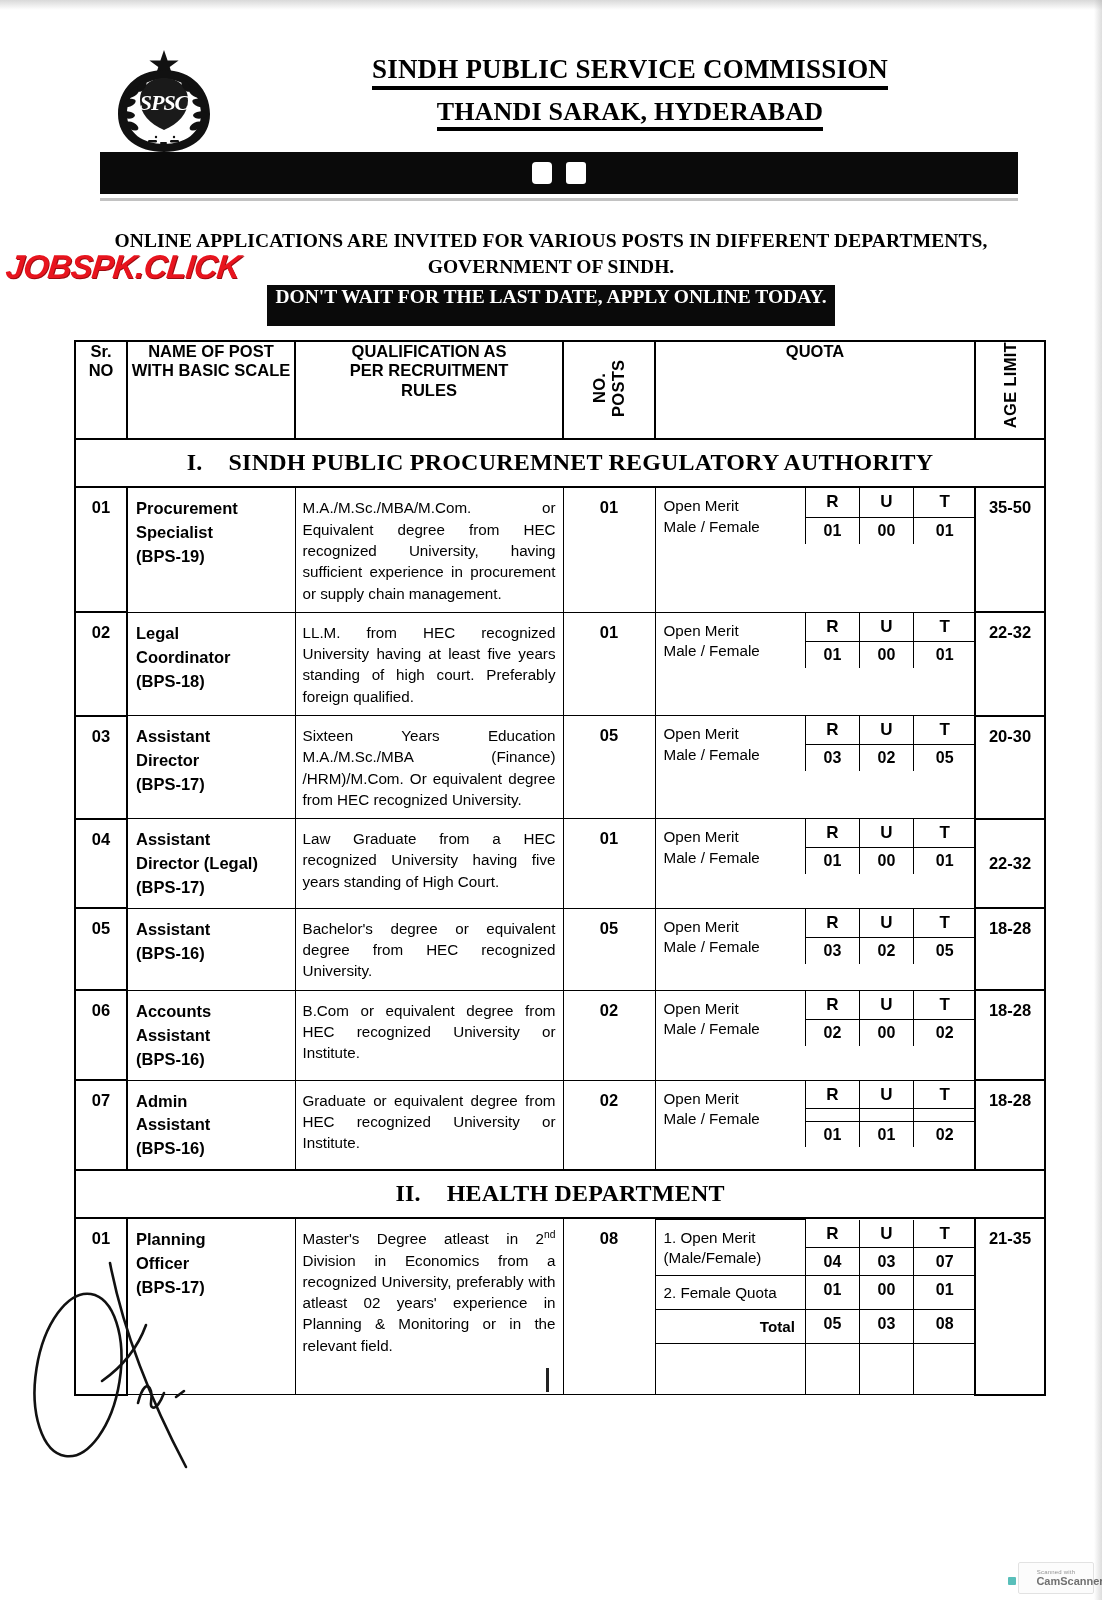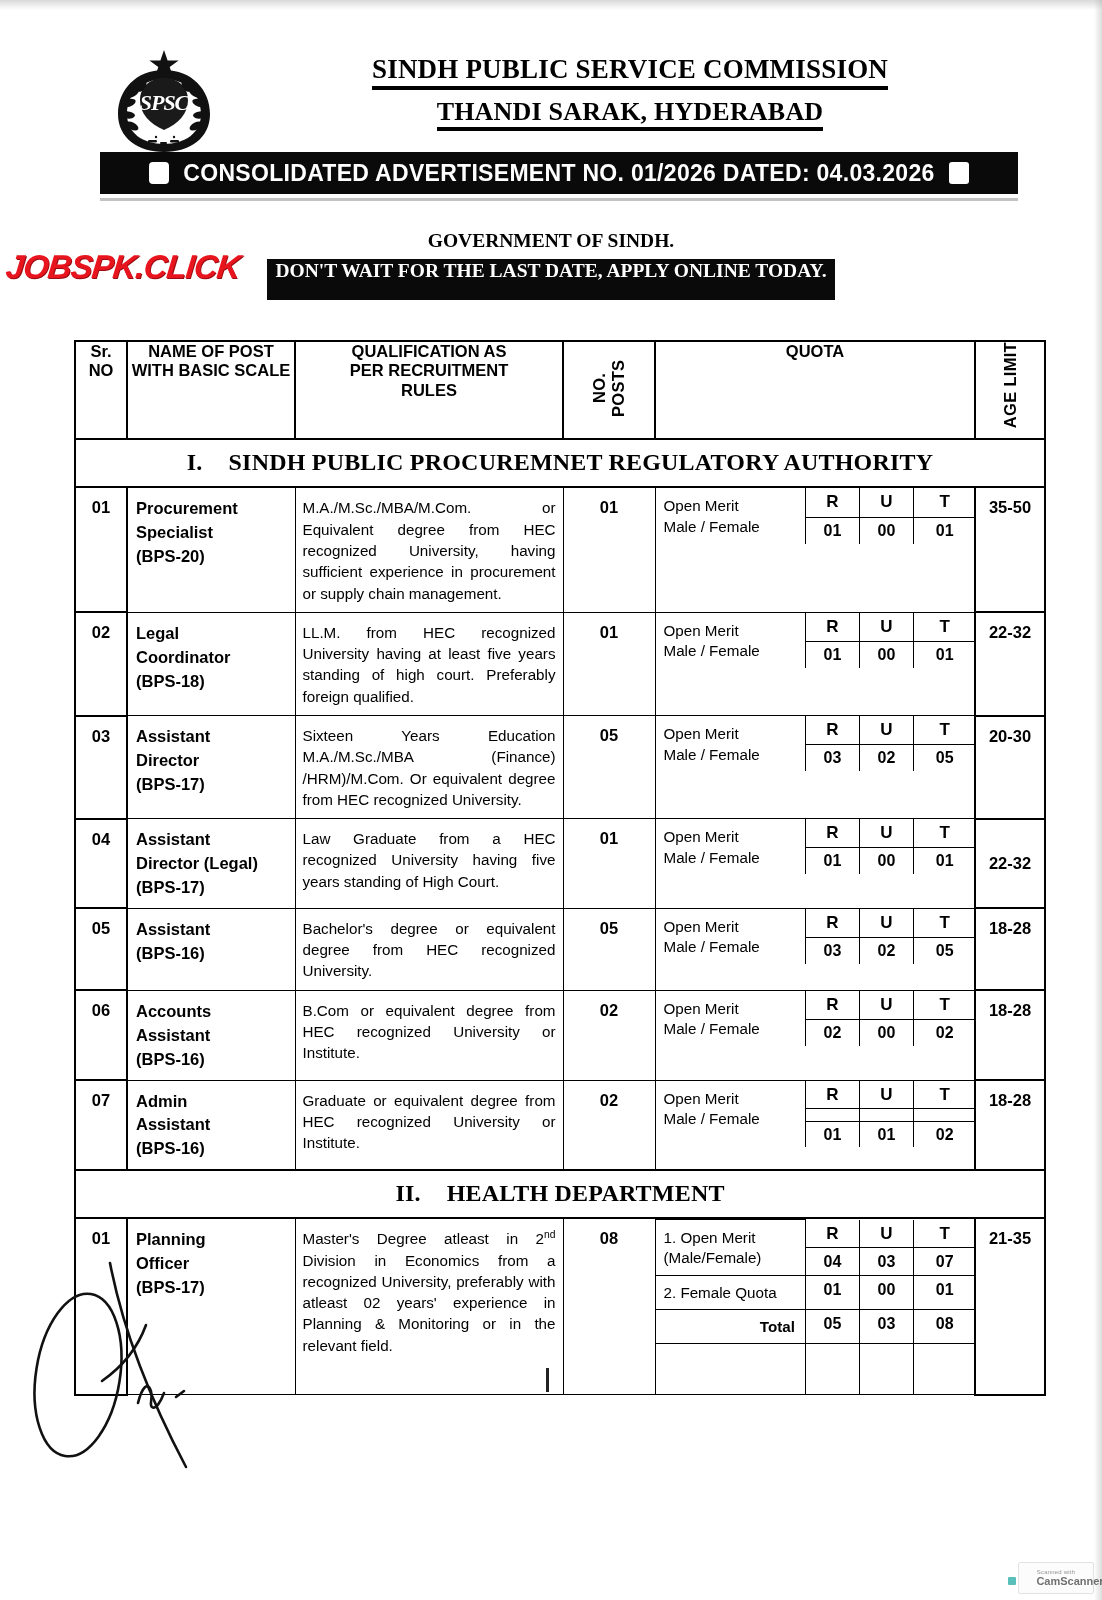--- a/index.html
+++ b/index.html
@@ -216,26 +216,26 @@
     </div>
 
     <div class="org-title">
       <div><span class="org-line">SINDH PUBLIC SERVICE COMMISSION</span></div>
       <div><span class="org-line second">THANDI SARAK, HYDERABAD</span></div>
     </div>
   </div>
 
   <div class="advert-bar">
     <span class="bar-blob"></span>
-    <span class="txt">CONSOLIDATED ADVERTISEMENT NO. 01/2026 DATED: 04.03.2026</span>
     <span class="bar-blob r"></span>
   </div>
   <div class="bar-underline"></div>
 
   <div class="intro">
+    <div class="intro-l1">ONLINE APPLICATIONS ARE INVITED FOR VARIOUS POSTS IN DIFFERENT DEPARTMENTS,</div>
     <div class="intro-l2">GOVERNMENT OF SINDH.</div>
     <div><span class="intro-hl">DON'T WAIT FOR THE LAST DATE, APPLY ONLINE TODAY.</span></div>
   </div>
 
   <div class="watermark">JOBSPK.CLICK</div>
 
   <table class="tbl">
     <colgroup>
       <col class="c-sr">
         <col class="c-post">
@@ -281,21 +281,21 @@
         <td class="outer" colspan="9">
           <span class="roman">I.</span><span>SINDH PUBLIC PROCUREMNET REGULATORY AUTHORITY</span>
         </td>
       </tr>
 
       <tr>
         <td class="sr outer">01</td>
         <td class="post">
           <div>Procurement</div>
           <div>Specialist</div>
-          <div>(BPS-20)</div>
+          <div>(BPS-19)</div>
         </td>
         <td class="qual">M.A./M.Sc./MBA/M.Com. or Equivalent degree from HEC recognized University, having sufficient experience in procurement or supply chain management.</td>
         <td class="nposts">01</td>
         <td class="quota-cell" colspan="4">
           <table class="qt">
               <colgroup>
                 <col style="width:150px">
                 <col style="width:54px">
                 <col style="width:54px">
                 <col style="width:62px">

